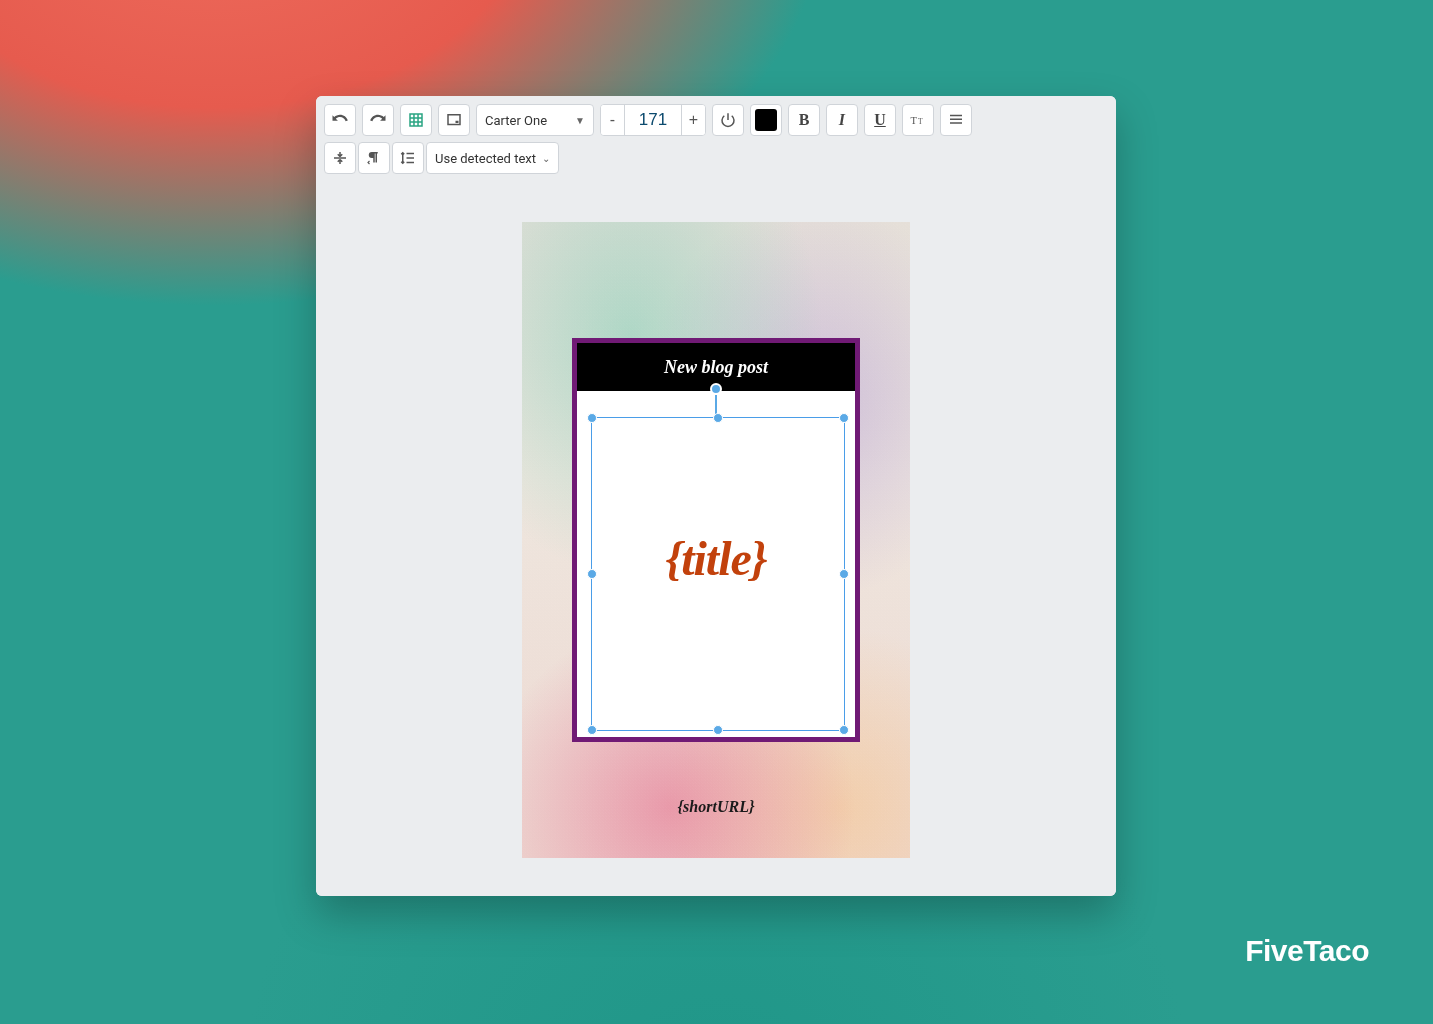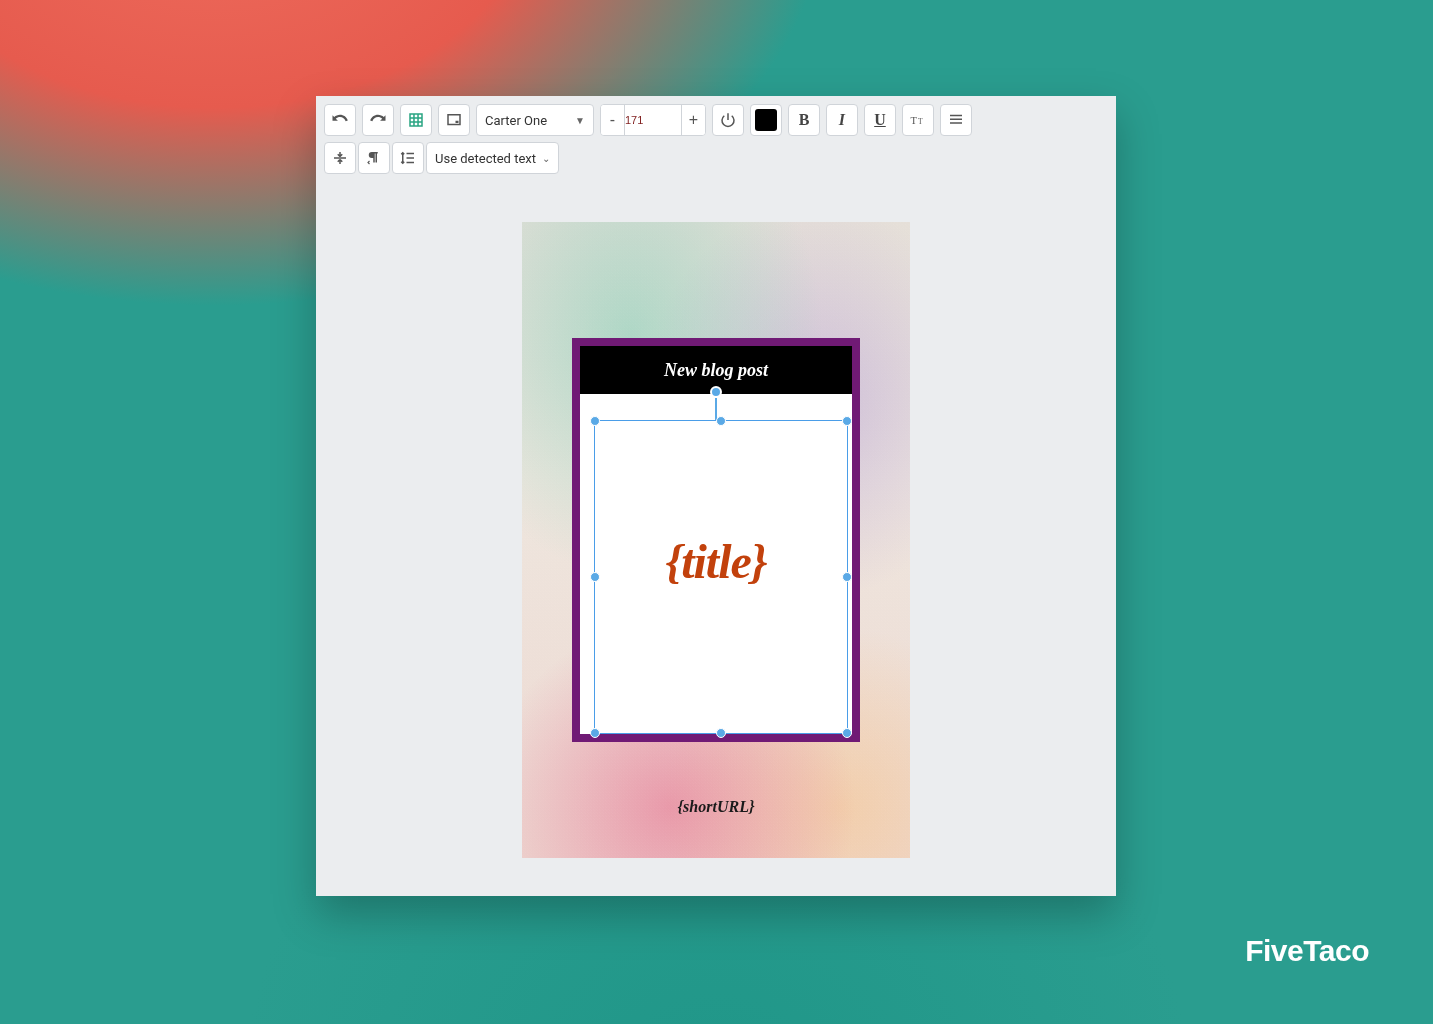--- a/index.html
+++ b/index.html
@@ -22,21 +22,21 @@
     linear-gradient(180deg, #2fa494 0%, #2a9d8f 100%);
 }
 
 .app-window {
   position: absolute;
   left: 316px;
   top: 96px;
   width: 800px;
   height: 800px;
   background: #ebedef;
-  border-radius: 0;
+  border-radius: 6px;
   box-shadow: 0 18px 40px rgba(0,0,0,0.25);
   overflow: hidden;
 }
 
 .toolbar {
   display: flex;
   flex-wrap: wrap;
   gap: 6px;
   padding: 8px;
   background: #ebedef;
@@ -86,22 +86,23 @@
   background: #fff;
   color: #555;
   font-size: 16px;
   cursor: pointer;
 }
 .size-group button:first-child { border-right: 1px solid #d0d4d9; }
 .size-group button:last-child { border-left: 1px solid #d0d4d9; }
 .size-group input {
   width: 56px;
   border: none;
-  font-size: 11px;
-  color: #7f1d1d;
+  text-align: center;
+  font-size: 17px;
+  color: #0c4a6e;
   outline: none;
 }
 
 .color-swatch {
   width: 32px;
   height: 32px;
   border-radius: 4px;
   background: #fff;
   border: 1px solid #d0d4d9;
   display: inline-flex;
@@ -174,21 +175,21 @@
   mix-blend-mode: overlay;
   opacity: 0.5;
 }
 
 .card {
   position: absolute;
   left: 50px;
   top: 116px;
   width: 288px;
   height: 404px;
-  border: 8px solid #701a75;
+  border: 5px solid #701a75;
   background: #fff;
 }
 .card-header {
   height: 48px;
   background: #000;
   color: #fff;
   font-style: italic;
   font-weight: 700;
   font-family: Georgia, serif;
   font-size: 18px;

